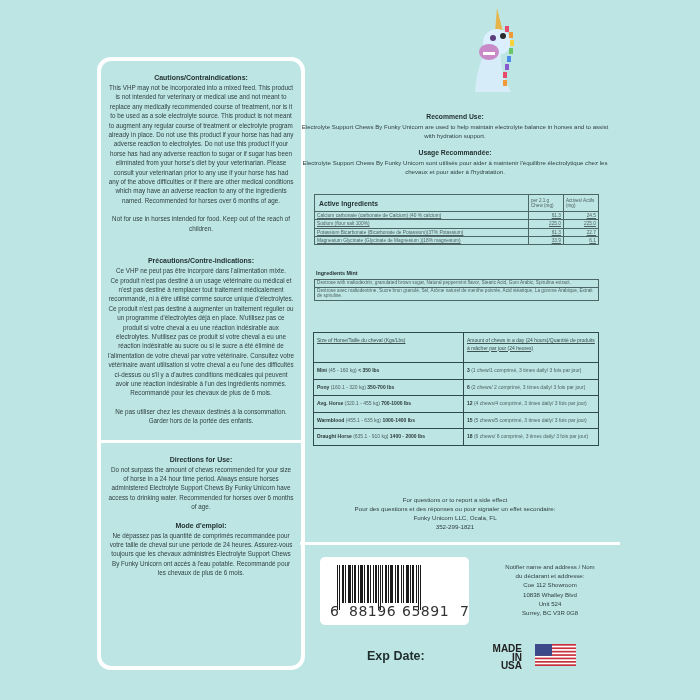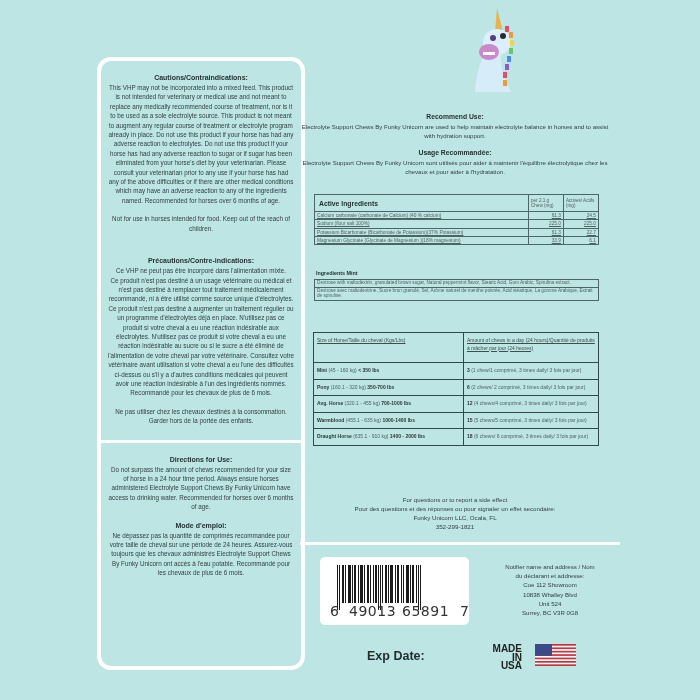--- a/index.html
+++ b/index.html
@@ -314,21 +314,21 @@
       <span style="width:2px"></span>
       <span class="gap" style="width:2px"></span>
       <span style="width:1px"></span>
     <span class="gap" style="width:1px"></span>
       <span class="long" style="width:1px"></span>
       <span class="gap" style="width:1px"></span>
       <span class="long" style="width:1px"></span>
   </div>
   <div class="barcode-nums">
     <span class="n1">6</span>
-    <span class="n2">49013</span>
+    <span class="n2">88196</span>
     <span class="n3">65891</span>
     <span class="n4">7</span>
   </div>
 </div>
 
 <div class="notifier">
   <div>Notifier name and address / Nom</div>
   <div>du déclarant et addresse:</div>
   <div>Coe 112 Showroom</div>
   <div>10838 Whalley Blvd</div>

